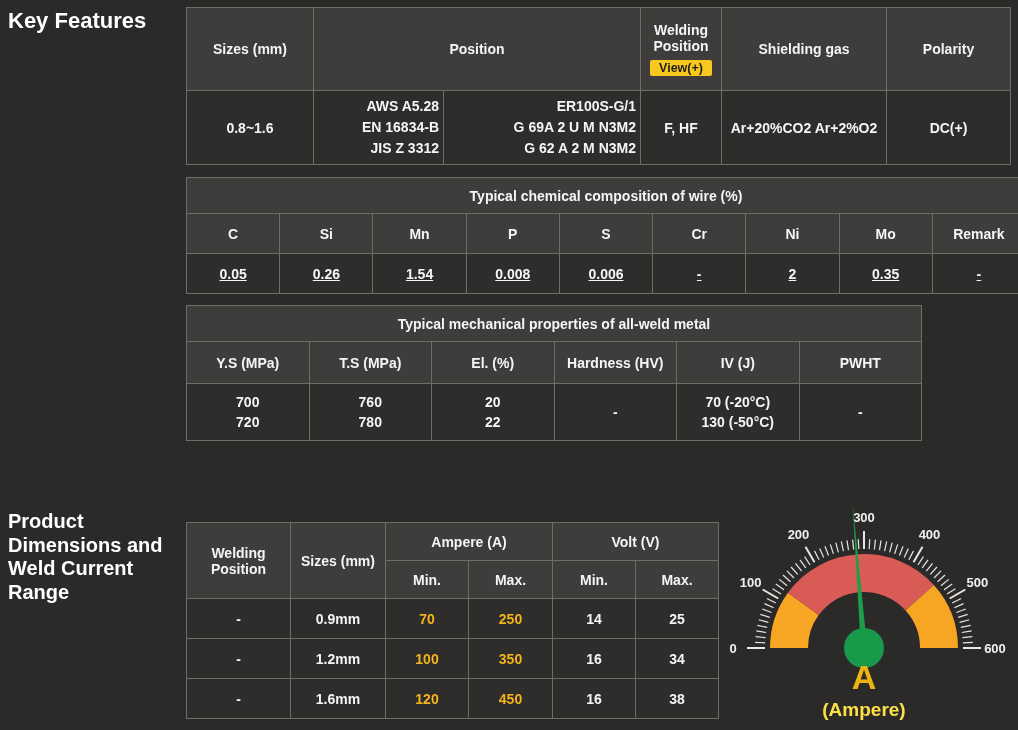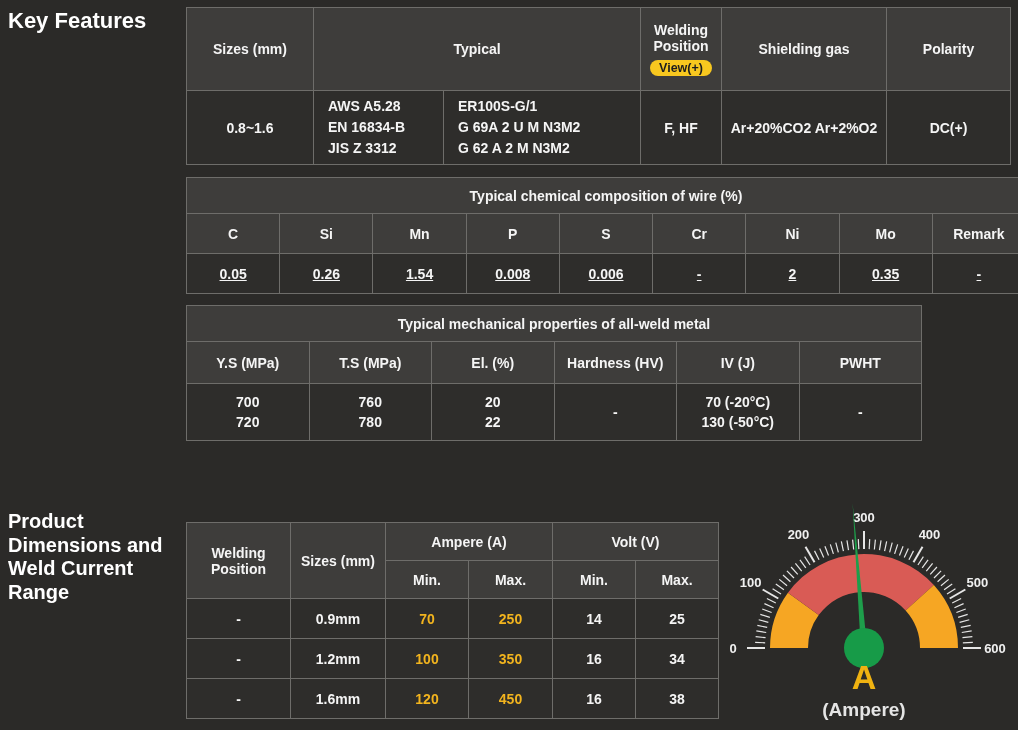--- a/index.html
+++ b/index.html
@@ -28,24 +28,24 @@
     border:1px solid var(--border);
     font-size:14px;font-weight:700;color:var(--text);
     text-align:center;vertical-align:middle;padding:2px 4px;
   }
   th{background:var(--head);}
   td{background:var(--cell);}
   .title-row th{background:var(--head);height:36px;font-size:14px;}
   #spec-table{left:186px;top:7px;width:824px;}
   #spec-table .hrow{height:83px;}
   #spec-table .drow{height:74px;}
-  .cell-left{text-align:left;padding-left:14px;line-height:1.5;}
+  .cell-left{text-align:right;padding-left:14px;line-height:1.5;}
   .pill{
     display:inline-block;background:#F8C81F;color:#1E1E1E;
-    border-radius:8px;padding:1px 9px;font-size:12.5px;font-weight:700;
+    border-radius:2px;padding:1px 9px;font-size:12.5px;font-weight:700;
     margin-top:6px;cursor:pointer;border:none;
     font-family:"Liberation Sans",sans-serif;
   }
   #chem-table{left:186px;top:177px;width:840px;}
   #chem-table .hrow{height:40px;}
   #chem-table .drow{height:40px;text-decoration:underline;}
   #mech-table{left:186px;top:305px;width:736px;}
   #mech-table .hrow{height:42px;}
   #mech-table .drow{height:57px;margin-top:28px;}
   #mech-table td div{line-height:1.45;}
@@ -55,21 +55,21 @@
   #current-table td{height:40px;}
   td.amp{color:var(--amp);}
   #gauge-wrap{position:absolute;left:714px;top:496px;width:300px;height:234px;}
   #gauge-svg{position:absolute;left:0;top:0;overflow:visible;}
   #gauge-title{
     position:absolute;top:162px;left:0;width:100%;text-align:center;
     font-size:34px;font-weight:700;color:#EFB211;
   }
   #gauge-subtitle{
     position:absolute;top:203px;left:0;width:100%;text-align:center;
-    font-size:19px;font-weight:700;color:#e5e5e5;
+    font-size:19px;font-weight:700;color:#fde047;
   }
 </style>
 </head>
 <body>
 
 <div class="page">
 
   <h1 class="section-title" id="title-product-dim">Product Dimensions and Weld Current Range</h1>
 
   <h1 class="section-title" id="title-key-features">Key Features</h1>
@@ -79,21 +79,21 @@
       <col style="width:127px">
         <col style="width:130px">
         <col style="width:197px">
       <col style="width:81px">
         <col style="width:165px">
         <col style="width:124px">
     </colgroup>
     <tbody>
         <tr class="hrow">
       <th>Sizes (mm)</th>
-      <th colspan="2">Typical</th>
+      <th colspan="2">Position</th>
       <th>
         <div>Welding Position</div>
         <button class="pill">View(+)</button>
       </th>
       <th>Shielding gas</th>
       <th>Polarity</th>
     </tr>
     <tr class="drow">
       <td>0.8~1.6</td>
       <td class="cell-left">

